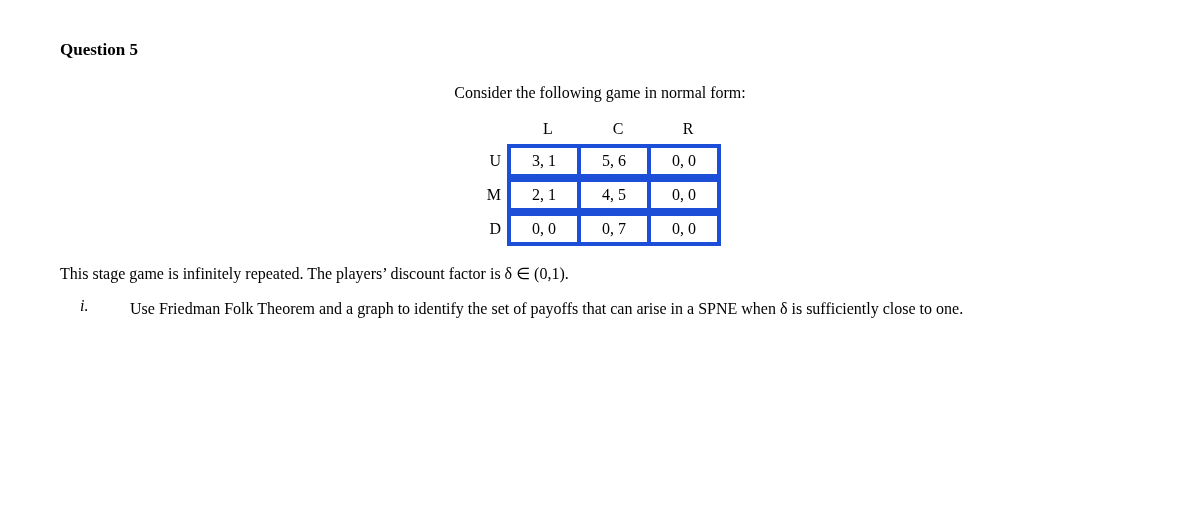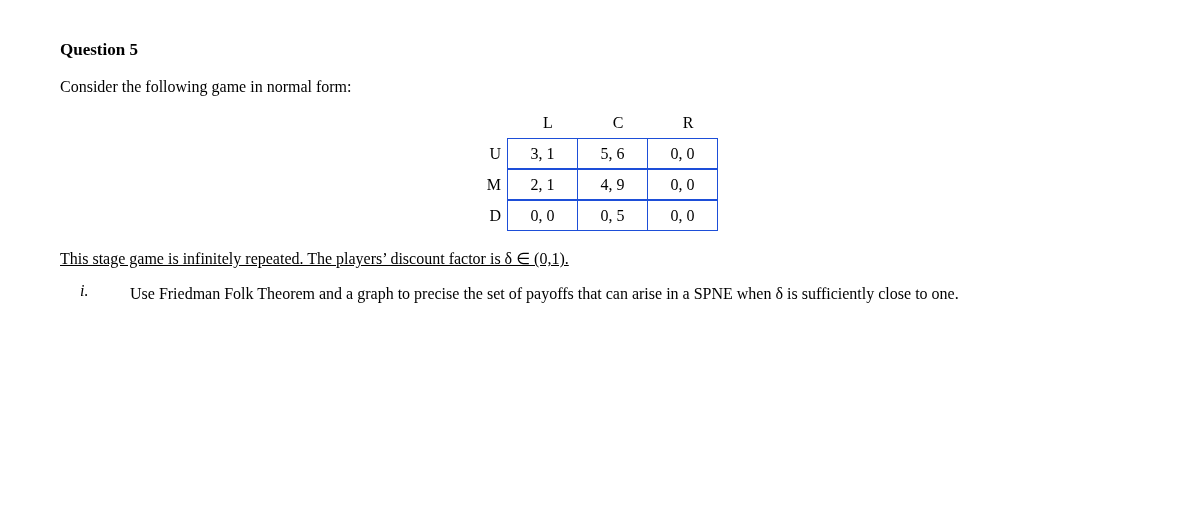--- a/index.html
+++ b/index.html
@@ -14,26 +14,27 @@
       font-size: 16px;
       color: #000000;
       width: 1200px;
       min-height: 527px;
       padding: 40px 60px;
     }
 
     .question-title {
       font-weight: bold;
       font-size: 17px;
-      margin-bottom: 18px;
+      margin-bottom: 24px;
     }
 
     .intro-text {
       font-size: 16px;
       margin-bottom: 18px;
+      text-align: center;
     }
 
     .game-table-wrapper {
       display: flex;
       justify-content: center;
       margin-bottom: 18px;
     }
 
     .game-table-container {
       display: flex;
@@ -63,33 +64,32 @@
       text-align: right;
       padding-right: 6px;
       font-size: 16px;
     }
 
     .game-table {
       border-collapse: collapse;
     }
 
     .game-table td {
-      border: 1px solid #1d4ed8;
+      border: 4px solid #1d4ed8;
       width: 70px;
       height: 30px;
       text-align: center;
       vertical-align: middle;
       font-size: 16px;
       padding: 2px 8px;
     }
 
     .stage-game-text {
       font-size: 16px;
       margin-bottom: 14px;
-      text-decoration: underline;
     }
 
     .parts-container {
       margin-left: 20px;
     }
 
     .part {
       display: flex;
       align-items: flex-start;
       margin-bottom: 10px;
@@ -136,42 +136,42 @@
           </tr>
         </tbody>
           </table>
       </div>
       <div class="table-row">
         <div class="row-label">M</div>
         <table class="game-table">
           <tbody>
               <tr>
             <td>2, 1</td>
-            <td>4, 9</td>
+            <td>4, 5</td>
             <td>0, 0</td>
           </tr>
         </tbody>
           </table>
       </div>
       <div class="table-row">
         <div class="row-label">D</div>
         <table class="game-table">
           <tbody>
               <tr>
             <td>0, 0</td>
-            <td>0, 5</td>
+            <td>0, 7</td>
             <td>0, 0</td>
           </tr>
         </tbody>
           </table>
       </div>
     </div>
   </div>
 </div>
 
 <div class="stage-game-text">This stage game is infinitely repeated. The players’ discount factor is δ ∈ (0,1).</div>
 
 <div class="parts-container">
   <div class="part">
     <div class="part-label">i.</div>
-    <div class="part-content">Use Friedman Folk Theorem and a graph to precise the set of payoffs that can arise in a SPNE when δ is sufficiently close to one.</div>
+    <div class="part-content">Use Friedman Folk Theorem and a graph to identify the set of payoffs that can arise in a SPNE when δ is sufficiently close to one.</div>
   </div>
 </div>
 
 </body></html>

